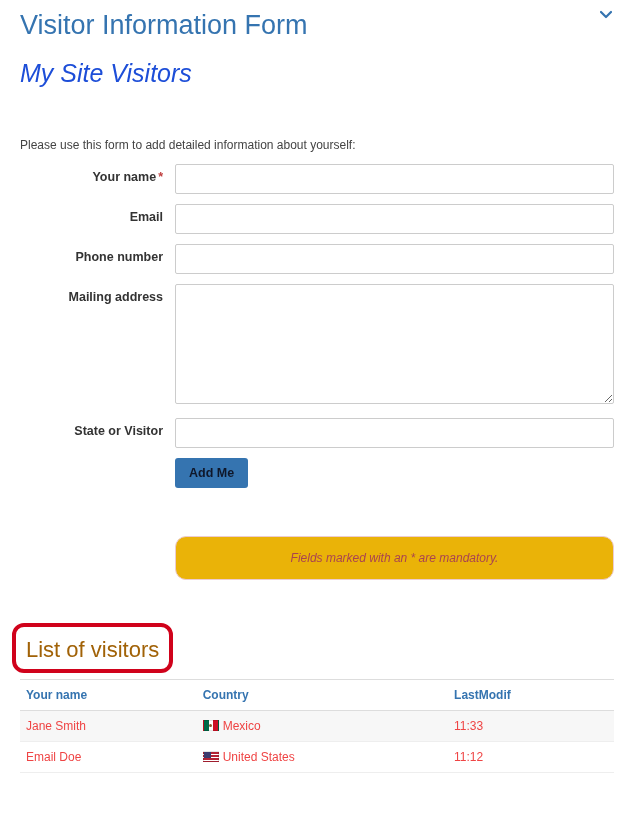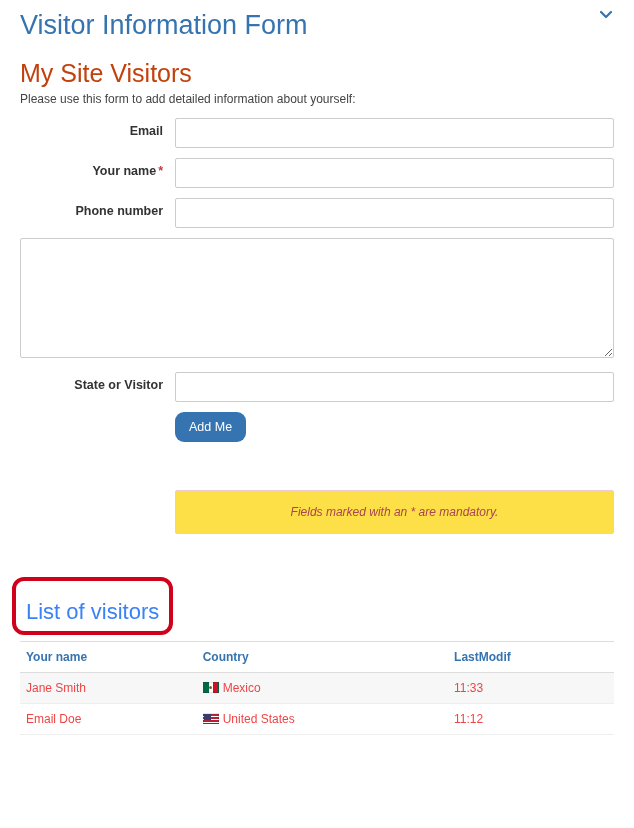--- a/index.html
+++ b/index.html
@@ -20,27 +20,29 @@
     }
     .page-title {
       color: #3574b0;
       font-size: 27px;
       font-weight: 400;
       padding: 10px 0 8px 0;
     }
     .section-heading {
       font-size: 25px;
       font-weight: 400;
-      color: #c2410c;
+      color: #1d4ed8;
       padding: 10px 0 4px 0;
+      font-style: italic;
     }
     .instruction {
       font-size: 12px;
       color: #444;
       margin-bottom: 12px;
+      margin-top: 46px;
     }
     .form-row {
       display: flex;
       align-items: flex-start;
       margin-bottom: 10px;
     }
     .form-label {
       width: 155px;
       text-align: right;
       padding-right: 12px;
@@ -94,51 +96,51 @@
       border-radius: 2px;
       padding: 6px 8px;
       font-size: 13px;
       resize: both;
       font-family: inherit;
     }
     .btn-row { padding-left: 155px; margin-top: 6px; }
     .btn {
       display: inline-block;
       background: #3574b0;
-      color: #ffffff;
+      color: #0f172a;
       font-size: 12.5px;
       padding: 8px 14px;
       border: none;
-      border-radius: 9px;
+      border-radius: 3px;
       cursor: pointer;
+      font-weight: bold;
     }
     .mandatory-note {
       margin-top: 48px;
       margin-left: 155px;
-      background: #fde047;
+      background: #eab308;
       border: 1px solid #ecccd1;
       color: #a94450;
       font-size: 12px;
       font-style: italic;
       text-align: center;
       padding: 14px;
-      border-radius: 2px;
+      border-radius: 11px;
     }
     .visitors-heading-wrap {
       margin-top: 55px;
       margin-bottom: 6px;
       position: relative;
       display: inline-block;
     }
     .visitors-heading {
       font-size: 22px;
       font-weight: 400;
-      color: #3b82f6;
+      color: #a16207;
       padding: 2px 6px;
-      margin-top: 8px;
     }
     .highlight-box {
       position: absolute;
       top: -12px;
       left: -8px;
       right: -8px;
       bottom: -8px;
       border: 4px solid #d0021b;
       border-radius: 12px;
       pointer-events: none;
@@ -206,46 +208,49 @@
 
 <div class="container">
 
   <h1 class="page-title">Visitor Information Form</h1>
 
   <h2 class="section-heading">My Site Visitors</h2>
   <p class="instruction">Please use this form to add detailed information about yourself:</p>
 
   <div class="form-row">
     <div class="form-label">
+      <span>Your name</span><span class="req">*</span>
+    </div>
+    <div class="form-field">
+      <input type="text" value="" style="">
+    </div>
+  </div>
+
+  <div class="form-row">
+    <div class="form-label">
       <span>Email</span>
     </div>
     <div class="form-field">
       <input type="text" value="" style="">
     </div>
   </div>
 
   <div class="form-row">
     <div class="form-label">
-      <span>Your name</span><span class="req">*</span>
+      <span>Phone number</span>
     </div>
     <div class="form-field">
       <input type="text" value="" style="">
     </div>
   </div>
 
   <div class="form-row">
     <div class="form-label">
-      <span>Phone number</span>
-    </div>
-    <div class="form-field">
-      <input type="text" value="" style="">
-    </div>
-  </div>
-
-  <div class="form-row">
+      <span>Mailing address</span>
+    </div>
     <div class="form-field">
       <textarea style=""></textarea>
     </div>
   </div>
 
 
   <div class="form-row">
     <div class="form-label">
       <span>State or Visitor</span>
     </div>

